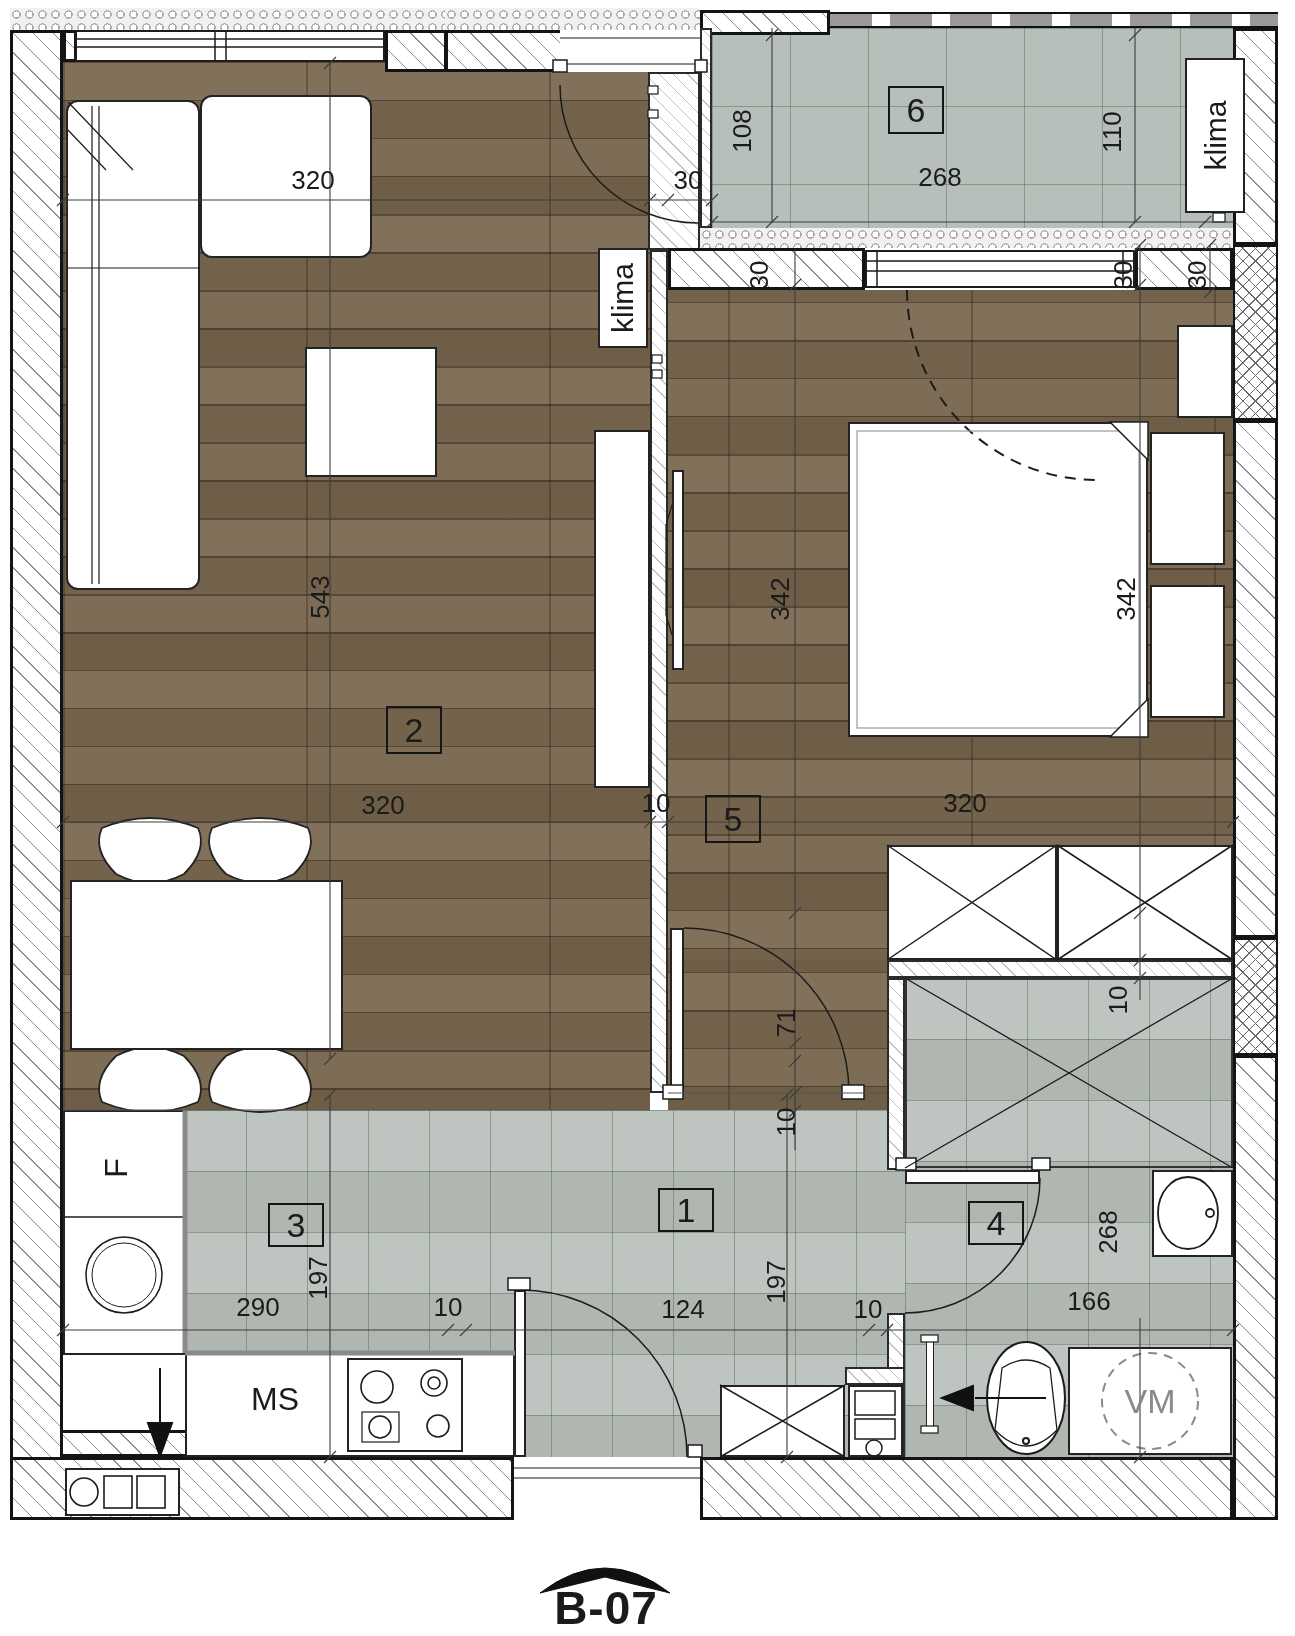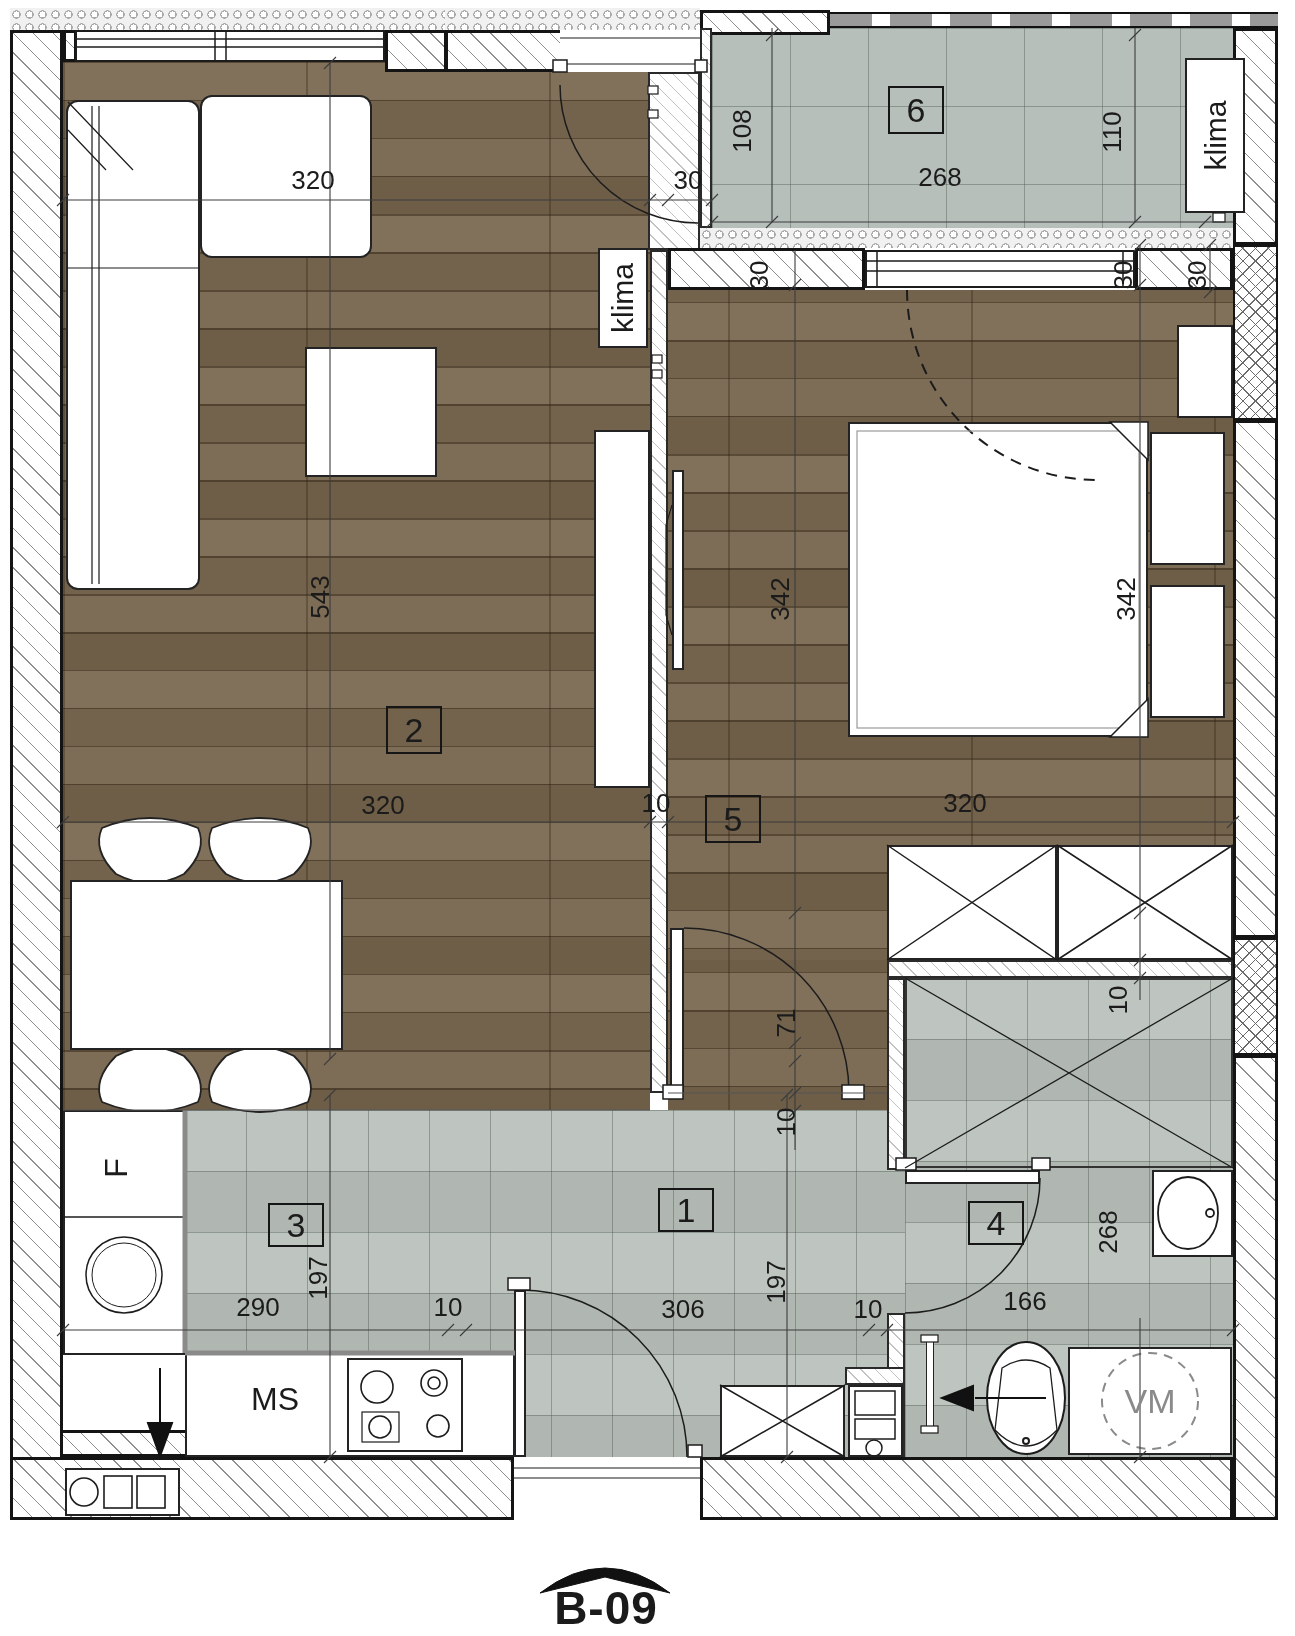--- a/index.html
+++ b/index.html
@@ -304,27 +304,27 @@
   <div class="abs dtxt rot" style="left:722px;top:92px;width:40px;height:78px;">108</div>
   <div class="abs dtxt rot" style="left:1092px;top:92px;width:40px;height:80px;">110</div>
   <div class="abs dtxt" style="left:904px;top:160px;width:72px;height:34px;">268</div>
   <div class="abs dtxt" style="left:664px;top:164px;width:48px;height:32px;">30</div>
   <div class="abs dtxt rot" style="left:740px;top:248px;width:38px;height:54px;">30</div>
   <div class="abs dtxt rot" style="left:1104px;top:248px;width:38px;height:54px;">30</div>
   <div class="abs dtxt rot" style="left:1178px;top:248px;width:38px;height:54px;">30</div>
   <div class="abs dtxt" style="left:226px;top:1292px;width:64px;height:30px;">290</div>
   <div class="abs dtxt rot" style="left:298px;top:1246px;width:40px;height:64px;">197</div>
   <div class="abs dtxt" style="left:426px;top:1292px;width:44px;height:30px;">10</div>
-  <div class="abs dtxt" style="left:646px;top:1294px;width:74px;height:30px;">306</div>
+  <div class="abs dtxt" style="left:646px;top:1294px;width:74px;height:30px;">124</div>
   <div class="abs dtxt rot" style="left:756px;top:1250px;width:40px;height:64px;">197</div>
   <div class="abs dtxt" style="left:846px;top:1294px;width:44px;height:30px;">10</div>
-  <div class="abs dtxt" style="left:988px;top:1286px;width:74px;height:30px;">166</div>
+  <div class="abs dtxt" style="left:1052px;top:1286px;width:74px;height:30px;">166</div>
   <div class="abs dtxt rot" style="left:1088px;top:1190px;width:40px;height:84px;">268</div>
   <div class="abs dtxt rot" style="left:1100px;top:976px;width:36px;height:48px;">10</div>
 
   <div class="abs ltxt rot" style="left:598px;top:248px;width:50px;height:100px;font-size:30px;">klima</div>
   <div class="abs ltxt rot" style="left:1185px;top:58px;width:60px;height:155px;font-size:30px;">klima</div>
   <div class="abs ltxt rot" style="left:92px;top:1142px;width:48px;height:52px;font-size:32px;">F</div>
   <div class="abs ltxt" style="left:240px;top:1380px;width:70px;height:38px;font-size:32px;">MS</div>
   <div class="abs ltxt" style="left:1116px;top:1382px;width:68px;height:38px;font-size:34px;color:#8a8a8a;">VM</div>
-  <div class="abs ltxt" style="left:540px;top:1584px;width:132px;height:48px;font-size:46px;font-weight:bold;letter-spacing:1px;">B-09</div>
+  <div class="abs ltxt" style="left:540px;top:1584px;width:132px;height:48px;font-size:46px;font-weight:bold;letter-spacing:1px;">B-07</div>
 
 </div>
 
 </body></html>

